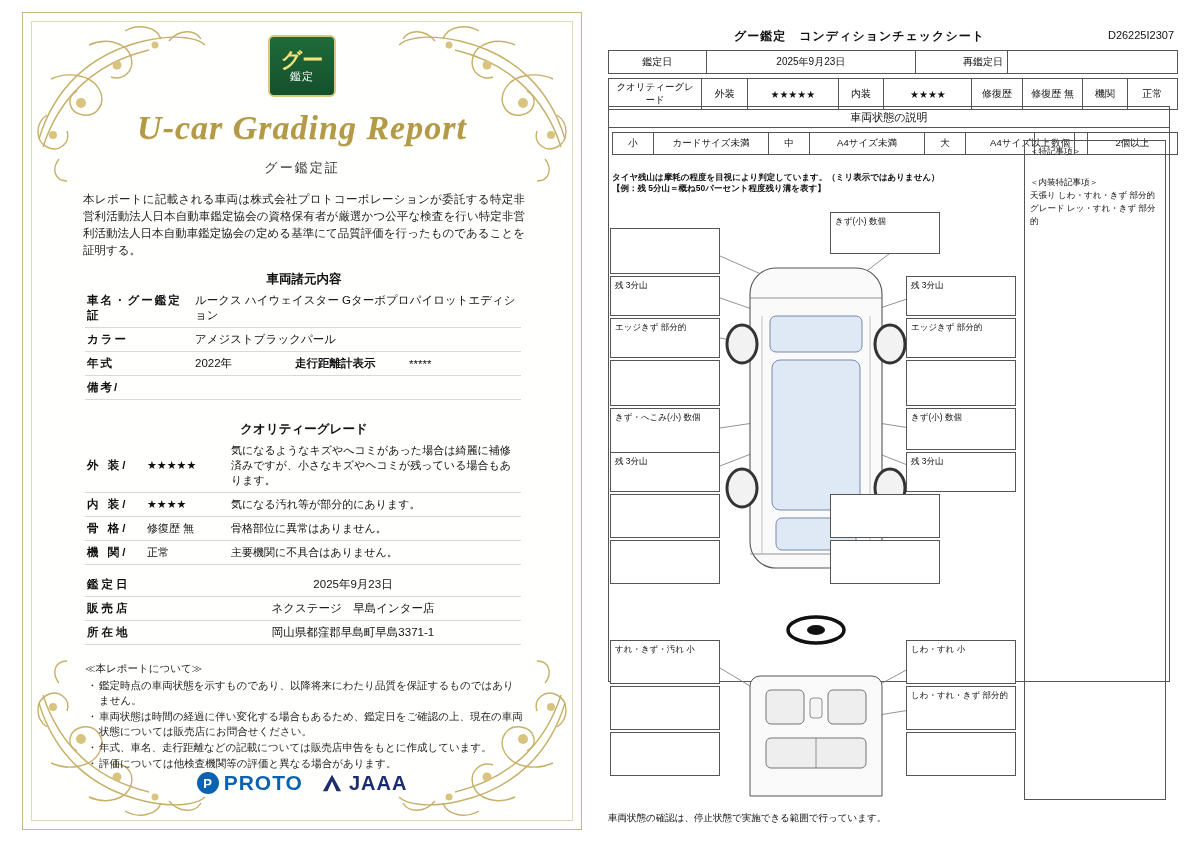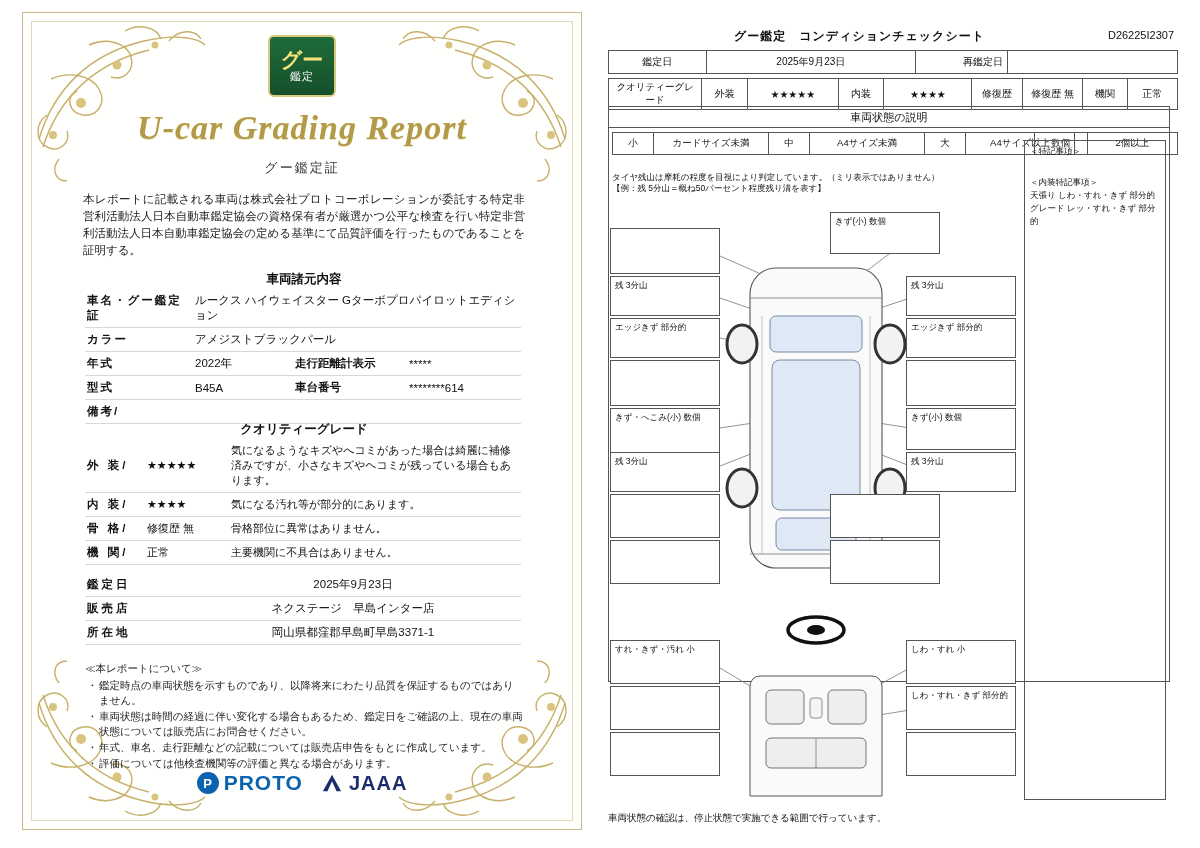--- a/index.html
+++ b/index.html
@@ -143,21 +143,21 @@
   }
 
   .t-legend{left:8px;top:110px;}
   .t-legend td{height:17px;font-size:9.5px;text-align:center;}
 
   .t-count{left:430px;top:110px;}
   .t-count td{height:17px;font-size:9.5px;text-align:center;}
 
   .tire-note{
     position:absolute;left:8px;top:150px;width:420px;
-    font-size:8.5px;line-height:11px;
+    font-size:8.5px;line-height:11px;font-weight:bold;
   }
 
   
   .diagram{
     position:absolute;left:6px;top:176px;width:406px;height:600px;
   }
   .cellbox{
     position:absolute;border:1px solid #555;background:#fff;
     font-size:8.5px;padding:3px 4px;box-sizing:border-box;
     line-height:11px;
@@ -277,26 +277,20 @@
         <td class="lbl">カラー</td>
         <td class="val" colspan="3">アメジストブラックパール</td>
       </tr>
       <tr class="rowline">
         <td class="lbl">年式</td>
         <td class="val" style="width:96px">2022年</td>
         <td style="width:110px;font-weight:bold">走行距離計表示</td>
         <td>*****</td>
       </tr>
       <tr class="rowline">
-        <td class="lbl">型式</td>
-        <td class="val" style="width:96px">B45A</td>
-        <td style="width:110px;font-weight:bold">車台番号</td>
-        <td>********614</td>
-      </tr>
-      <tr class="rowline">
         <td class="lbl">備考/</td>
         <td class="val" colspan="3"></td>
       </tr>
     </tbody>
       </table>
 
     <div class="sec-head qual">クオリティーグレード</div>
 
     <table class="kv qual-tbl">
       <tbody>

